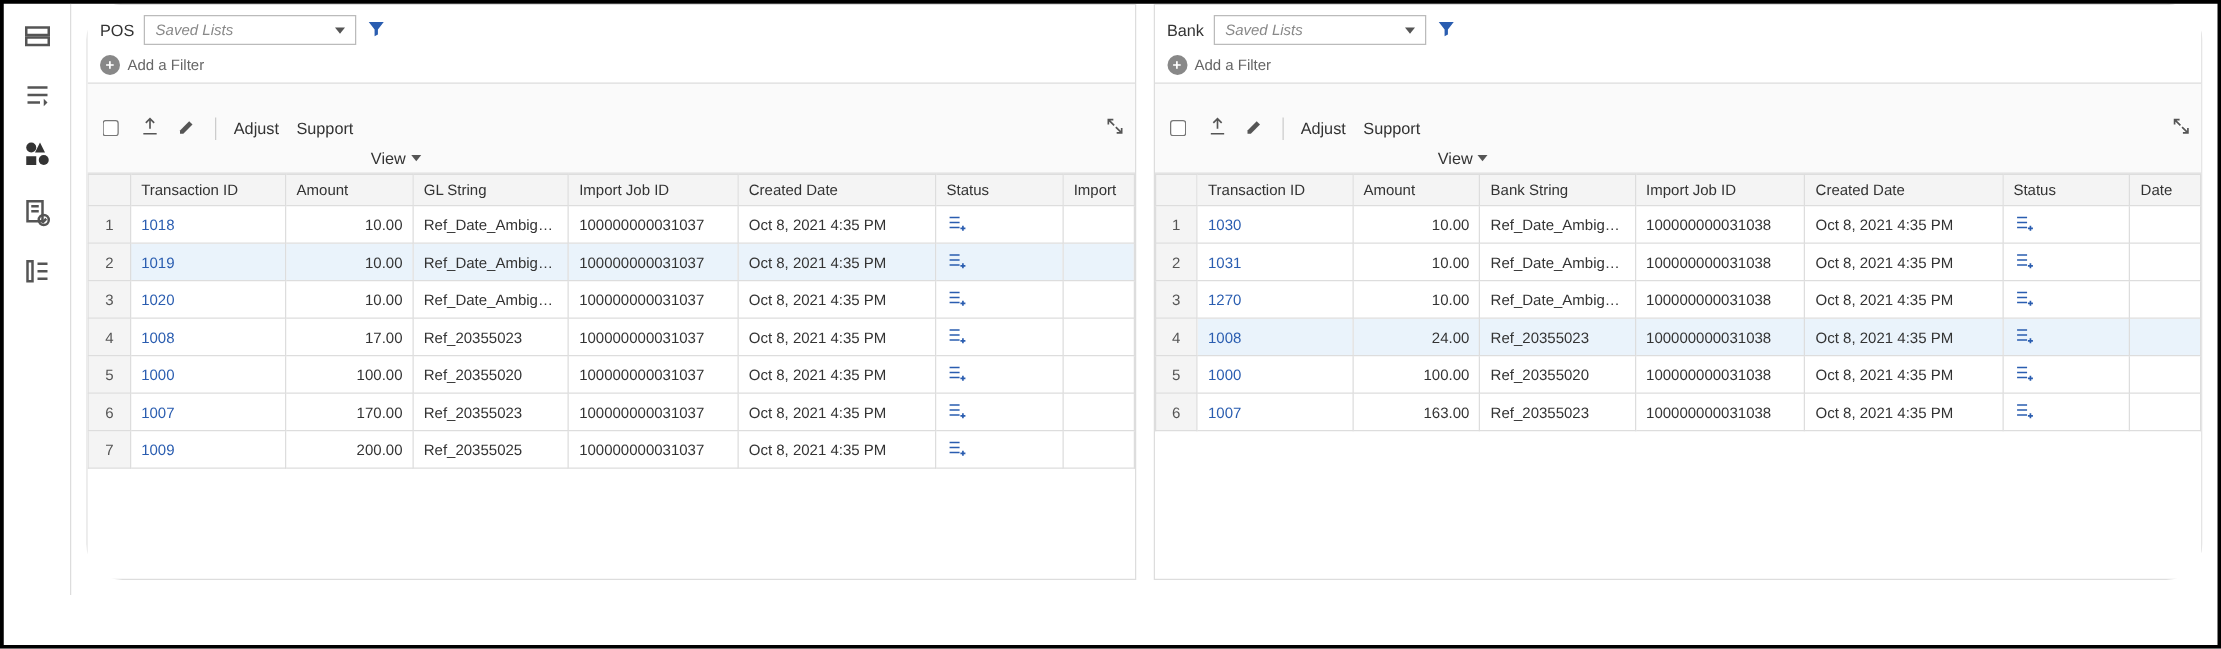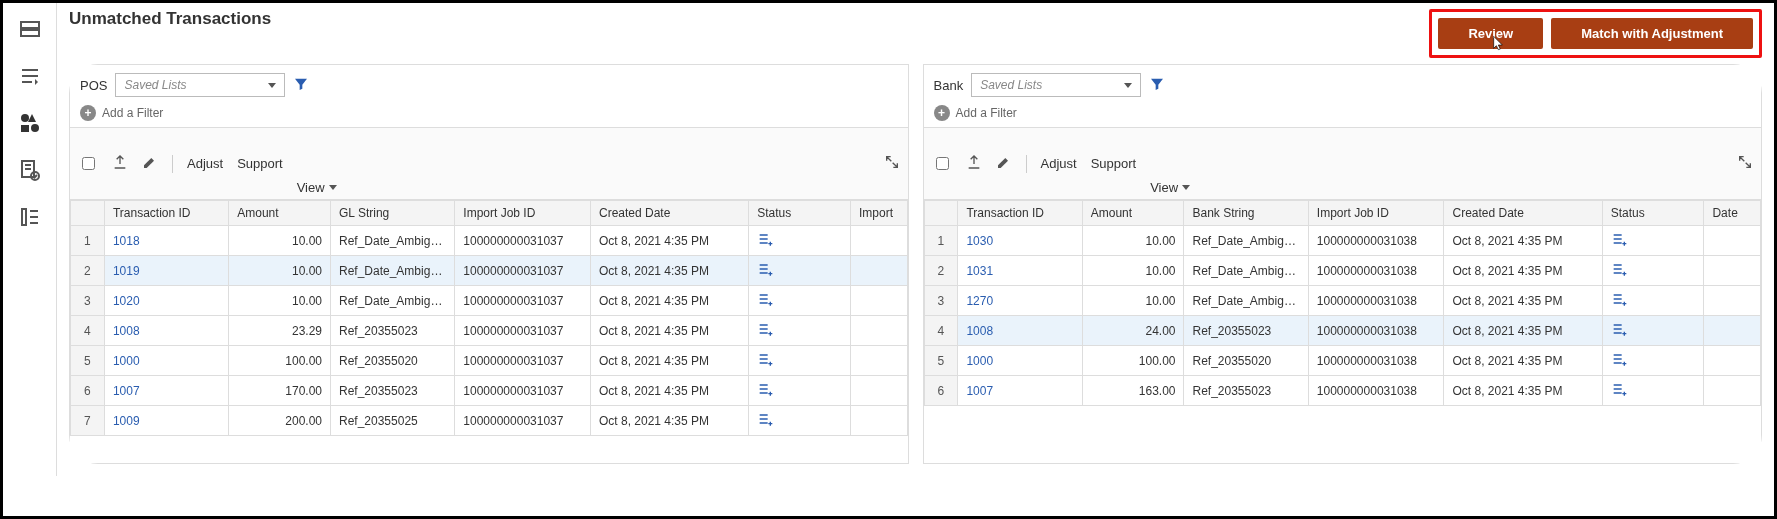--- a/index.html
+++ b/index.html
@@ -79,34 +79,20 @@
             <circle cx="17" cy="18" r="4"></circle>
             <path d="M15 18l1.5 1.5L19 17"></path>
           </svg></span>
     <span class="rail-icon"><svg width="24" height="24" viewBox="0 0 24 24" fill="none" stroke="currentColor" stroke-width="2">
             <rect x="4" y="4" width="4" height="16"></rect>
             <path d="M12 6h8M12 12h8M12 18h8"></path>
           </svg></span>
   </div>
 
   <div class="main">
-    <div class="topbar">
-      <div class="section-title">Unmatched Transactions</div>
-      <div class="btn-group">
-        <button class="btn-primary">
-          <span>Review</span>
-          <span class="cursor-overlay">
-            <svg width="16" height="16" viewBox="0 0 24 24" fill="#fff" stroke="#000" stroke-width="1">
-                  <path d="M4 2l0 18 4-4 3 6 3-1-3-6 6 0z"></path>
-                </svg>
-          </span>
-        </button>
-        <button class="btn-primary">Match with Adjustment</button>
-      </div>
-    </div>
 
     <div class="panels">
 
       <div class="panel">
         <div class="panel-inner">
           <div class="filter-row">
             <span class="filter-label">POS</span>
             <div class="saved-select">
               <span>Saved Lists</span>
               <span class="caret-down"></span>
@@ -209,21 +195,21 @@
                         <svg width="16" height="16" viewBox="0 0 24 24" fill="none" stroke="currentColor" stroke-width="2">
                           <path d="M4 6h12M4 12h12M4 18h12"></path>
                           <path d="M20 16v6M17 19h6" stroke-width="2"></path>
                         </svg>
                       </span></td>
                     <td></td>
                   </tr>
                   <tr>
                     <td class="rownum">4</td>
                     <td><a href="#" class="link">1008</a></td>
-                    <td class="amount">23.29</td>
+                    <td class="amount">17.00</td>
                     <td>Ref_20355023</td>
                     <td>100000000031037</td>
                     <td>Oct 8, 2021 4:35 PM</td>
                     <td><span class="status-icon">
                         <svg width="16" height="16" viewBox="0 0 24 24" fill="none" stroke="currentColor" stroke-width="2">
                           <path d="M4 6h12M4 12h12M4 18h12"></path>
                           <path d="M20 16v6M17 19h6" stroke-width="2"></path>
                         </svg>
                       </span></td>
                     <td></td>

